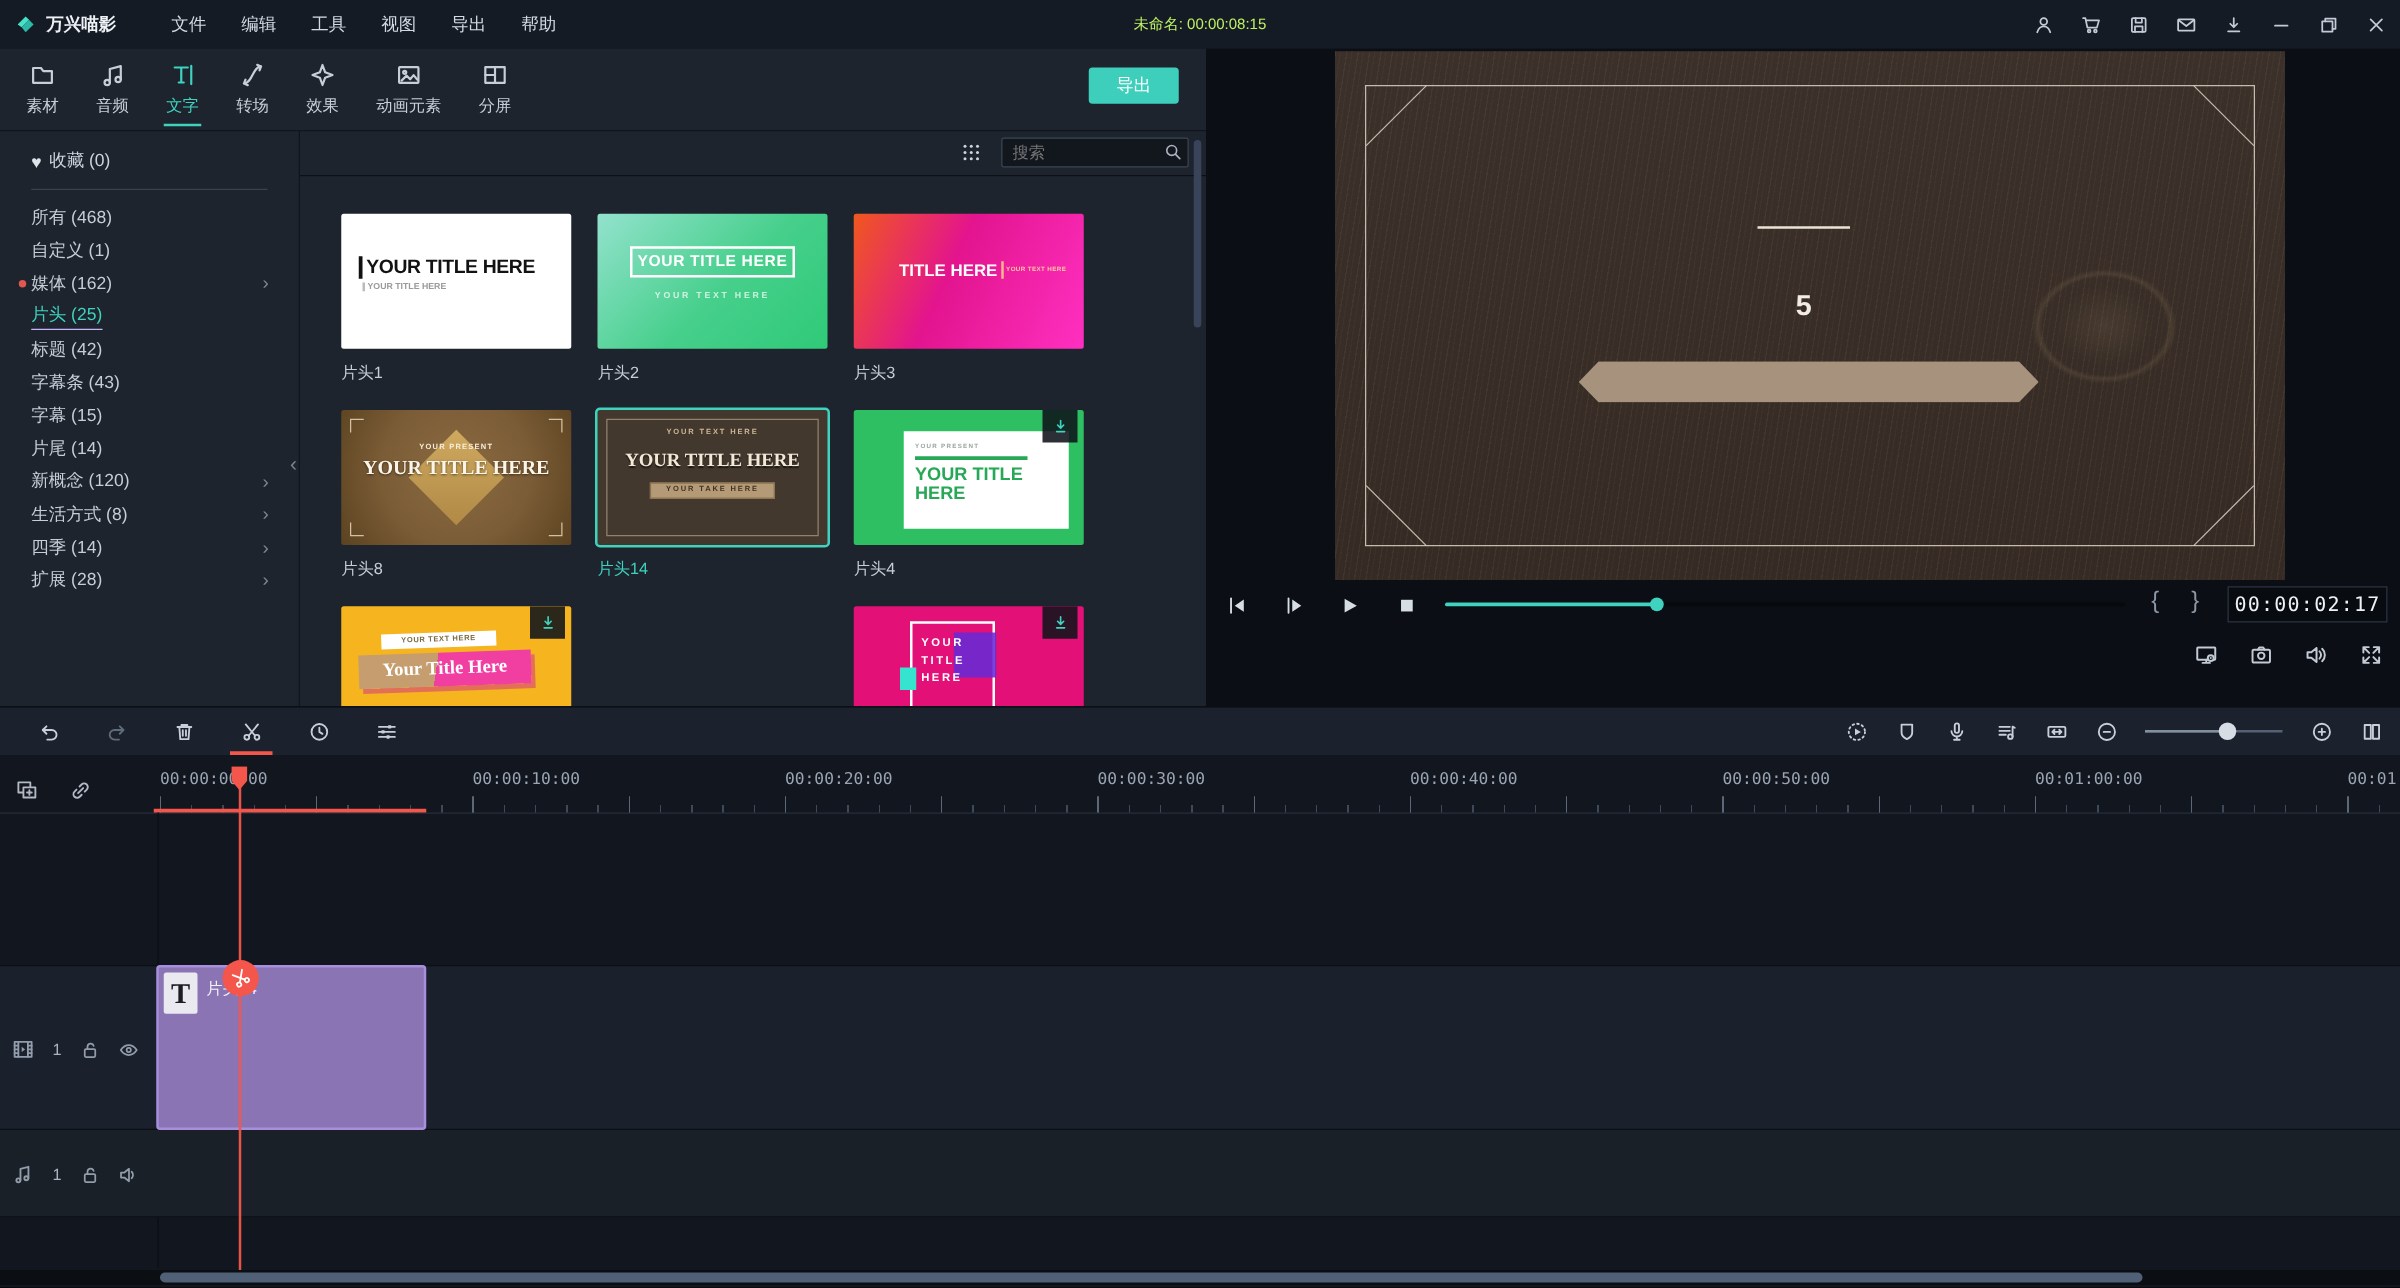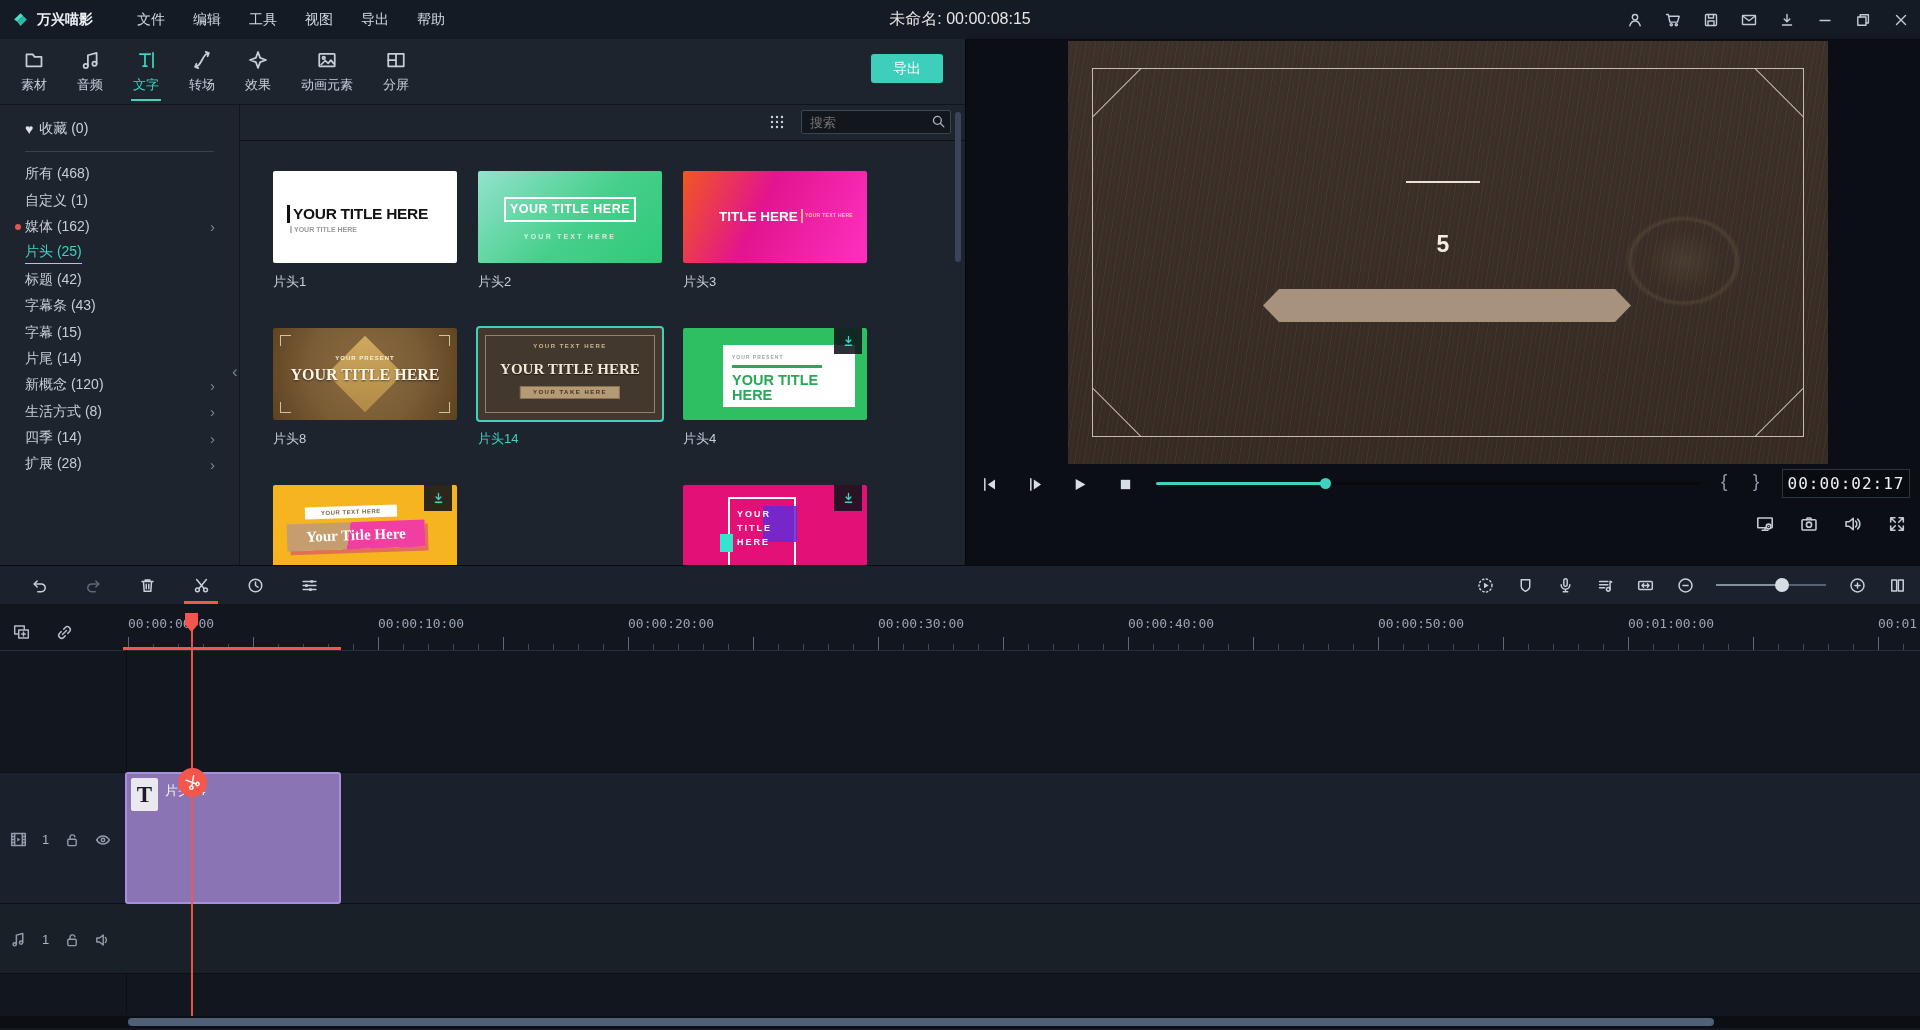--- a/index.html
+++ b/index.html
@@ -6,21 +6,21 @@
   body{width:1920px;height:1030px;overflow:hidden;font-family:"Liberation Sans","DejaVu Sans",sans-serif;-webkit-font-smoothing:antialiased;}
   .app{position:relative;width:1920px;height:1030px;background:#12161e;color:#c6cdd6;border-radius:12px;}
   svg{display:block;}
 
   
   .titlebar{position:absolute;left:0;top:0;right:0;height:39px;background:#151b24;display:flex;align-items:center;}
   .logo{display:flex;align-items:center;gap:8px;padding-left:12px;}
   .logo-text{font-size:14px;font-weight:bold;color:#eef2f6;}
   .menus{display:flex;margin-left:34px;gap:8px;}
   .menu-item{padding:0 10px;font-size:14px;color:#d3dae3;line-height:39px;cursor:default;}
-  .win-title{position:absolute;left:50%;transform:translateX(-50%);font-size:16px;color:#e5e5e5;}
+  .win-title{position:absolute;left:50%;transform:translateX(-50%);font-size:12px;color:#bef264;}
   .win-icons{position:absolute;right:10px;top:0;height:39px;display:flex;align-items:center;gap:20px;color:#c3ccd6;}
   .win-btn{width:18px;height:18px;display:flex;align-items:center;justify-content:center;}
 
   
   .workspace{position:absolute;left:0;top:39px;width:1920px;height:526px;}
   .left-panel{position:absolute;left:0;top:0;width:966px;height:526px;background:#1d242e;border-right:1px solid #05070a;box-sizing:border-box;}
   .tabbar{position:relative;height:65px;display:flex;align-items:center;padding-left:6px;border-bottom:1px solid #11151c;}
   .tab{position:relative;height:60px;padding:0 15px;display:flex;flex-direction:column;align-items:center;justify-content:center;gap:6px;color:#c7ced8;}
   .tab .tab-label{font-size:13px;}
   .tab.active{color:#3ed2bf;}
@@ -35,29 +35,29 @@
   .side-list{list-style:none;margin:0;padding:0;}
   .side-item{position:relative;height:26.4px;display:flex;align-items:center;padding-left:25px;font-size:14px;color:#c6cdd6;}
   .side-item .dot{position:absolute;left:15px;top:50%;transform:translateY(-50%);width:6px;height:6px;border-radius:3px;background:#e0574f;}
   .side-item .chev{position:absolute;right:24px;color:#7e8794;font-size:15px;}
   .side-item.active .lbl{color:#3ed2bf;border-bottom:1px solid #c4b5fd;padding-bottom:2px;}
   .collapse-chevron{position:absolute;left:232px;top:258px;color:#79828f;font-size:17px;z-index:3;}
 
   .grid-area{position:relative;flex:1;}
   .grid-header{position:relative;height:36px;border-bottom:1px solid #0d1117;}
   .dots-btn{position:absolute;right:180px;top:10px;color:#cdd4dd;}
-  .search-box{position:absolute;right:14px;top:6px;width:150px;height:24px;}
+  .search-box{position:absolute;right:14px;top:6px;width:150px;height:24px;font-family:Liberation Serif, serif;}
   .search-input{width:100%;height:100%;box-sizing:border-box;background:#12161d;border:1px solid #3b4552;border-radius:2px;color:#99a3b2;font-size:13px;padding:0 26px 0 8px;font-family:inherit;}
   .search-icon{position:absolute;right:5px;top:4px;color:#aab3c0;}
   .grid-scroll{position:relative;height:424px;overflow:hidden;}
   .vscroll-thumb{position:absolute;right:4px;top:8px;width:6px;height:150px;background:#39445a;border-radius:3px;}
 
   
   .card{position:absolute;width:184px;}
-  .thumb{position:relative;width:184px;height:92px;overflow:hidden;border-radius:2px;box-sizing:border-box;}
+  .thumb{position:relative;width:184px;height:108px;overflow:hidden;border-radius:2px;box-sizing:border-box;}
   .card.sel .thumb{box-shadow:0 0 0 2px #3ed2bf;}
   .card-label{margin-top:10px;font-size:13px;color:#c7ced8;}
   .card.sel .card-label{color:#3ed2bf;}
   .dl-badge{position:absolute;top:0;right:5px;width:28px;height:26px;background:rgba(15,19,26,.88);display:flex;align-items:center;justify-content:center;color:#3ed2bf;}
 
   .st-white{background:#ffffff;}
   .cur1{margin:34px 0 0 14px;font-weight:800;font-size:15.5px;color:#121212;border-left:3px solid #111;padding-left:3px;letter-spacing:-.3px;white-space:nowrap;}
   .cur2{margin:3px 0 0 17px;font-weight:700;font-size:7px;color:#9a9a9a;border-left:2px solid #bbb;padding-left:2px;width:max-content;}
 
   .st-greenbox{background:linear-gradient(135deg,#93e2cd 0%,#46cf8b 55%,#2fca78 100%);}

